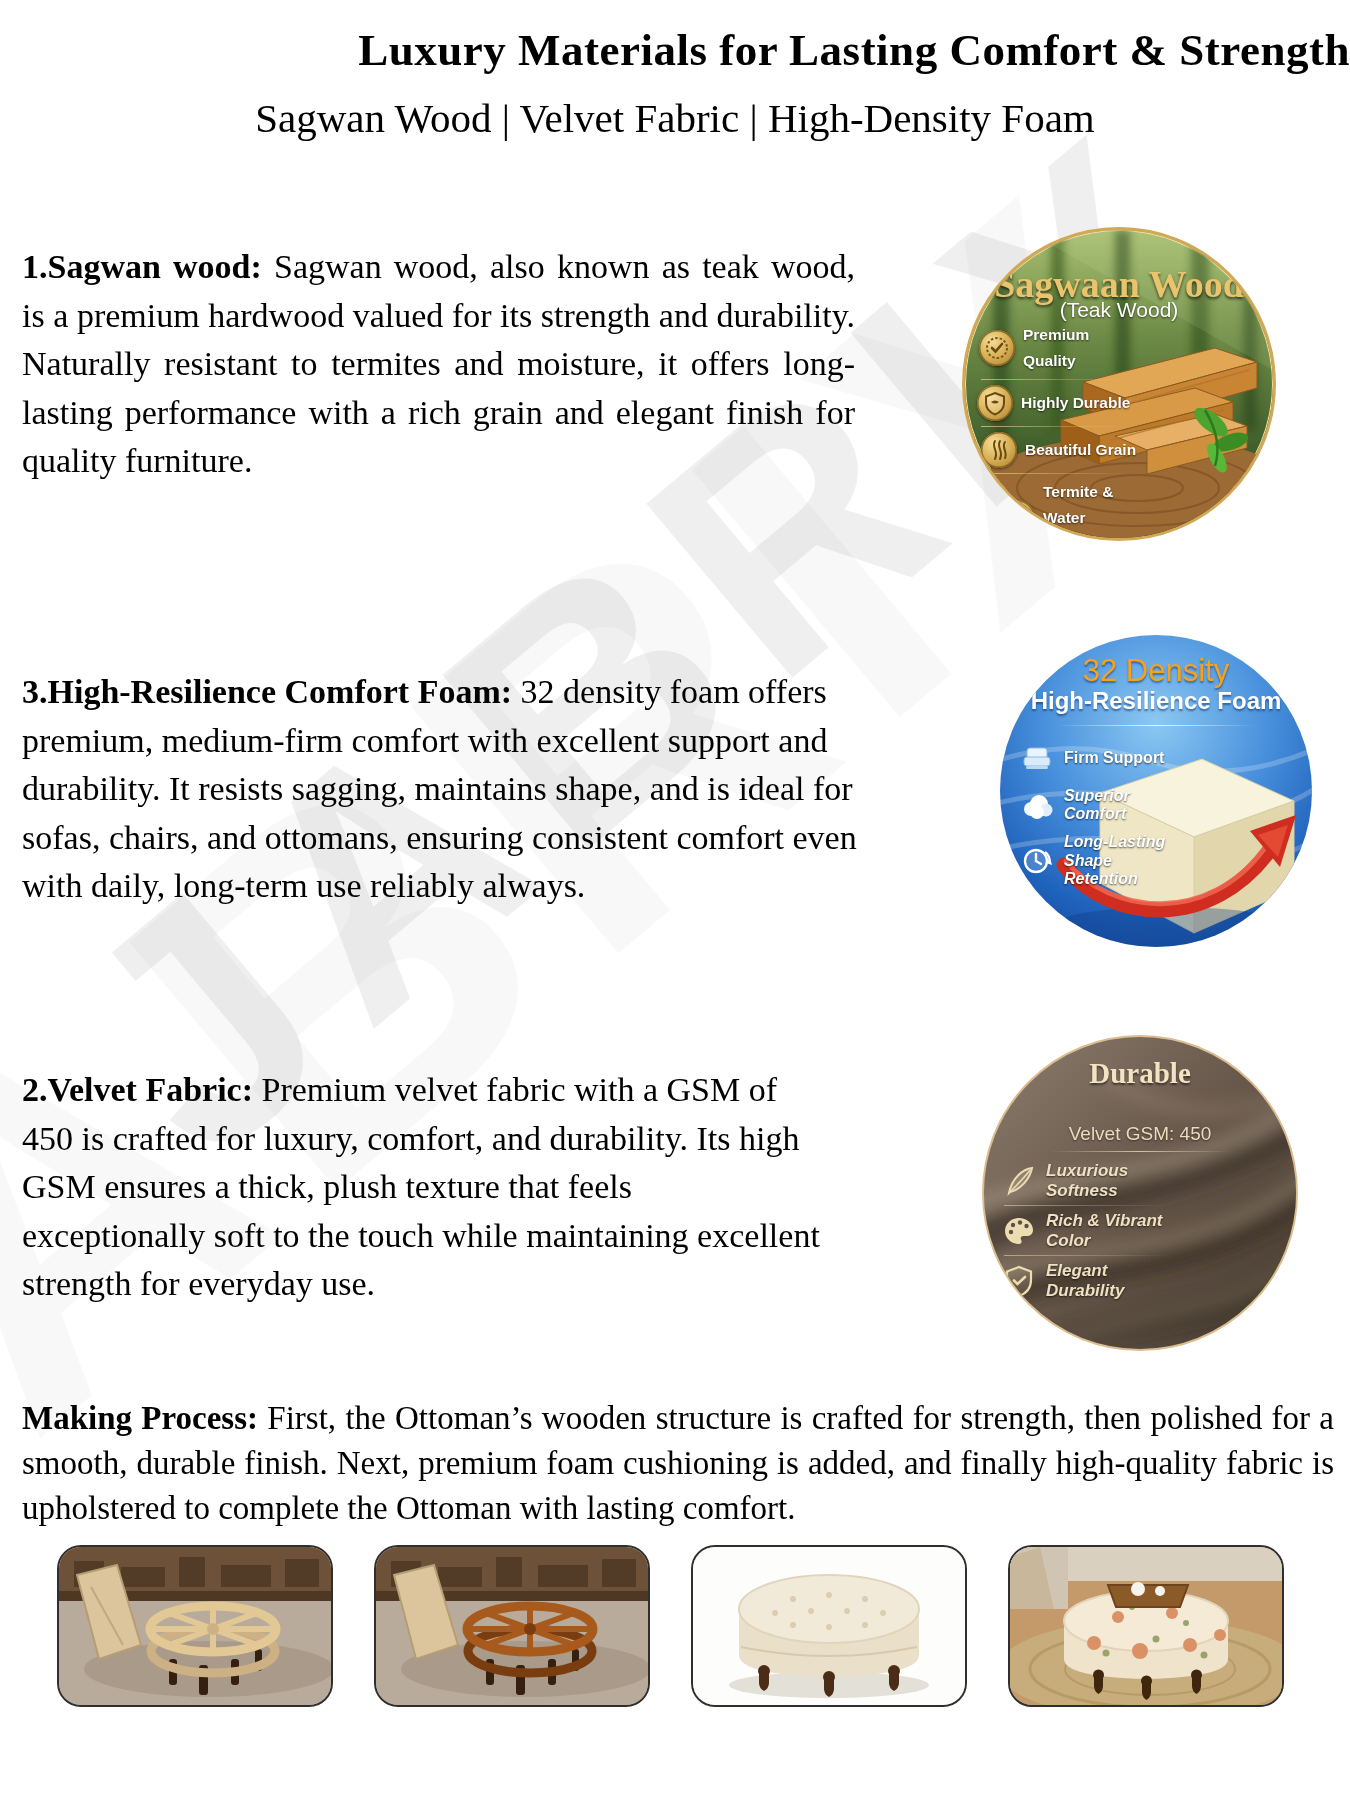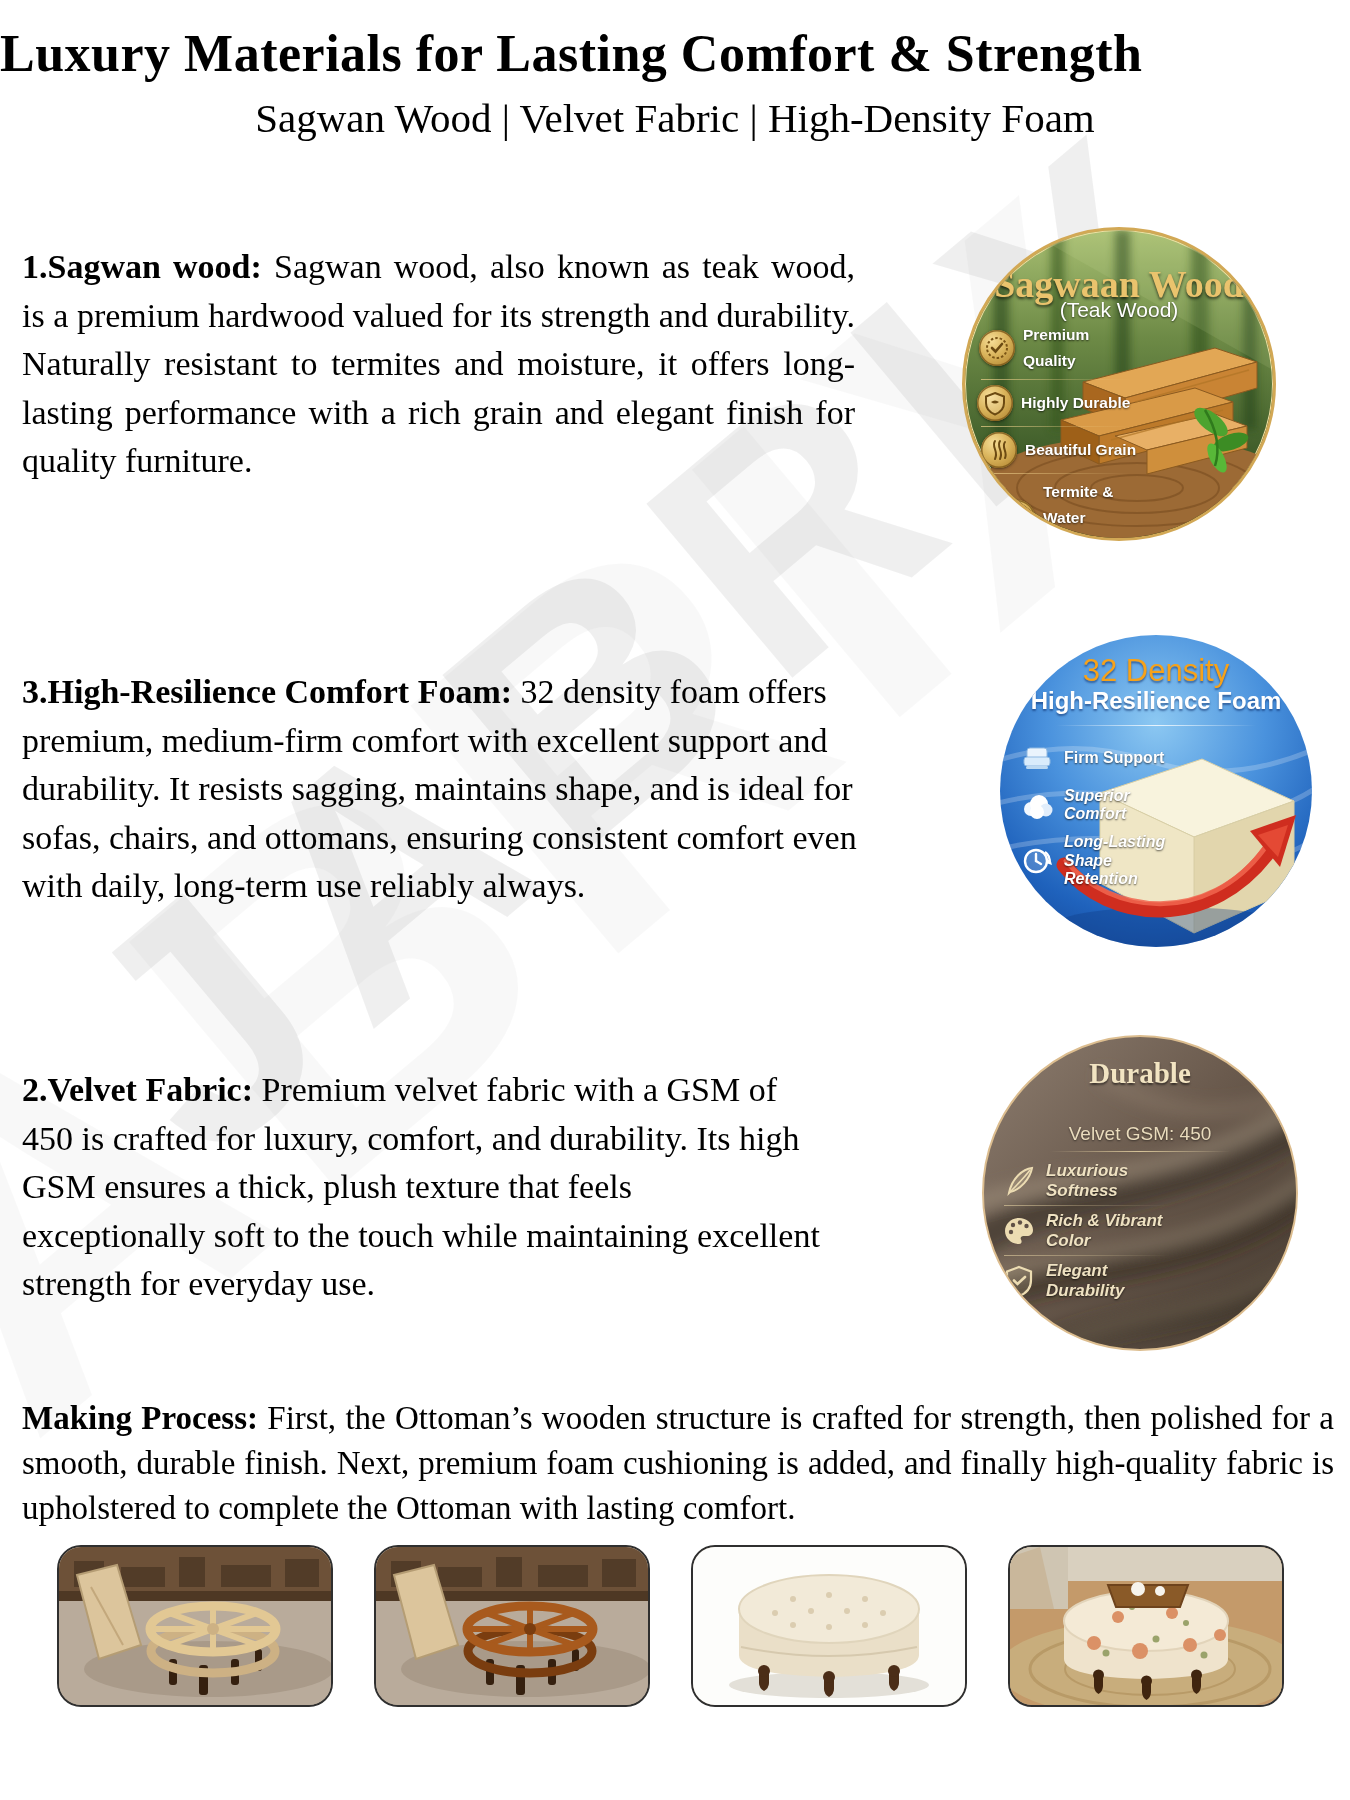--- a/index.html
+++ b/index.html
@@ -9,22 +9,22 @@
   
   .watermark{position:absolute;left:660px;top:640px;z-index:0;
     transform:translate(-50%,-50%) rotate(-40deg);
     font-family:"Liberation Sans", sans-serif;font-weight:bold;
     font-size:330px;letter-spacing:28px;color:#3c3c3c;opacity:0.075;white-space:nowrap;}
   .watermark.ghost{font-size:470px;opacity:0.028;left:430px;top:900px;}
 
   .layer{position:relative;z-index:1;}
 
   
-  .title{position:absolute;top:24px;left:0;width:1350px;text-align:left;
-    font-size:52px;font-weight:bold;letter-spacing:0.5px;}
+  .title{position:absolute;top:24px;left:0;width:1350px;text-align:right;
+    font-size:45px;font-weight:bold;letter-spacing:0.5px;}
   .subtitle{position:absolute;top:94px;left:0;width:1350px;text-align:center;font-size:41px;}
 
   
   .para{position:absolute;font-size:34px;line-height:48.5px;}
   .para b{font-weight:bold;}
   .p1{left:22px;top:243px;width:833px;text-align:justify;}
   .p3{left:22px;top:668px;width:845px;}
   .p2{left:22px;top:1066px;width:800px;}
   .making{left:22px;top:1384px;width:1312px;font-size:33px;line-height:45px;text-align:justify;margin-top:12px;}
 

